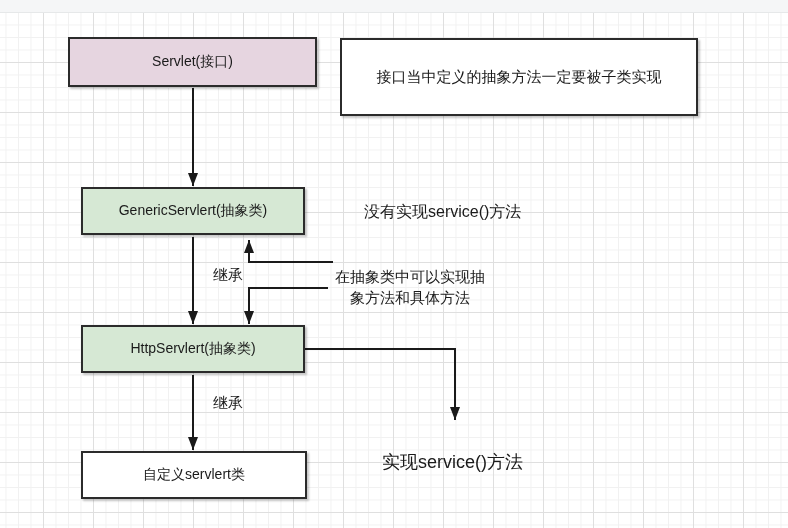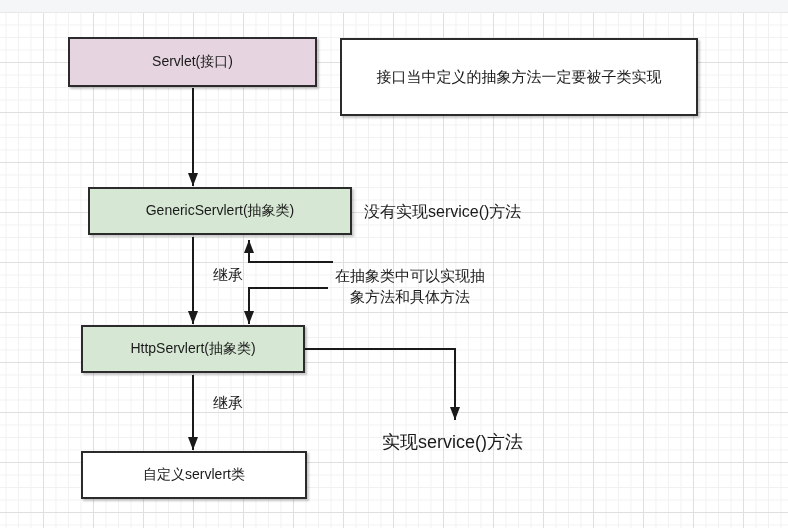--- a/index.html
+++ b/index.html
@@ -51,21 +51,20 @@
     position: absolute;
     color: #1a1a1a;
     white-space: nowrap;
     z-index: 4;
   }
   .wrap-label {
     position: absolute;
     color: #1a1a1a;
     text-align: center;
     z-index: 4;
-    font-family: Liberation Serif, serif;
   }
   svg.connectors {
     position: absolute;
     top: 0; left: 0;
     width: 788px;
     height: 528px;
     z-index: 2;
   }
   svg.connectors path.edge {
     fill: none;
@@ -93,37 +92,37 @@
   </svg>
 
   <div class="node" style="left: 68px; top: 37px; width: 249px; height: 50px; background-color: rgb(230, 213, 224);">
     <span class="node-label">Servlet(接口)</span>
   </div>
 
   <div class="node" style="left: 340px; top: 38px; width: 358px; height: 78px; font-size: 15px; background-color: rgb(255, 255, 255);">
     <span class="node-label">接口当中定义的抽象方法一定要被子类实现</span>
   </div>
 
-  <div class="node" style="left: 88px; top: 187px; width: 264px; height: 48px; background-color: rgb(214, 232, 212);">
+  <div class="node" style="left: 81px; top: 187px; width: 224px; height: 48px; background-color: rgb(214, 232, 212);">
     <span class="node-label">GenericServlert(抽象类)</span>
   </div>
 
   <div class="node" style="left: 81px; top: 451px; width: 226px; height: 48px; background-color: rgb(255, 255, 255);">
     <span class="node-label">自定义servlert类</span>
   </div>
 
   <div class="node" style="left: 81px; top: 325px; width: 224px; height: 48px; background-color: rgb(214, 232, 212);">
     <span class="node-label">HttpServlert(抽象类)</span>
   </div>
 
   <span class="free-label" style="left:364px; top:193px; font-size:16px;margin-top:9px;">没有实现service()方法</span>
 
   <span class="free-label" style="left:213px; top:266px; font-size:15px;">继承</span>
 
   <div class="wrap-label" style="left:330px; top:266px; width:160px; font-size:15px; line-height:21px;">在抽象类中可以实现抽象方法和具体方法</div>
 
   <span class="free-label" style="left:213px; top:394px; font-size:15px;">继承</span>
 
-  <span class="free-label" style="left:382px; top:430px; font-size:18px;">实现service()方法</span>
+  <span class="free-label" style="left:382px; top:450px; font-size:18px;">实现service()方法</span>
 
   <div class="topbar"></div>
 
 </div>
 
 </body></html>

